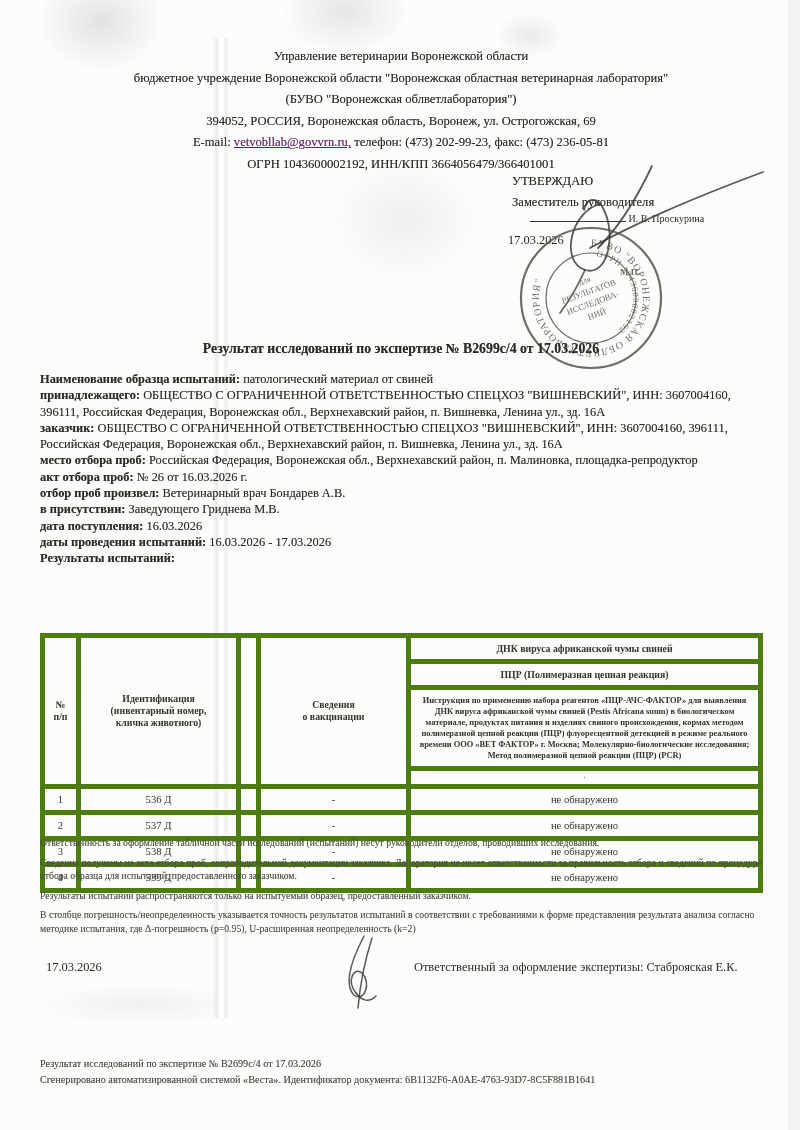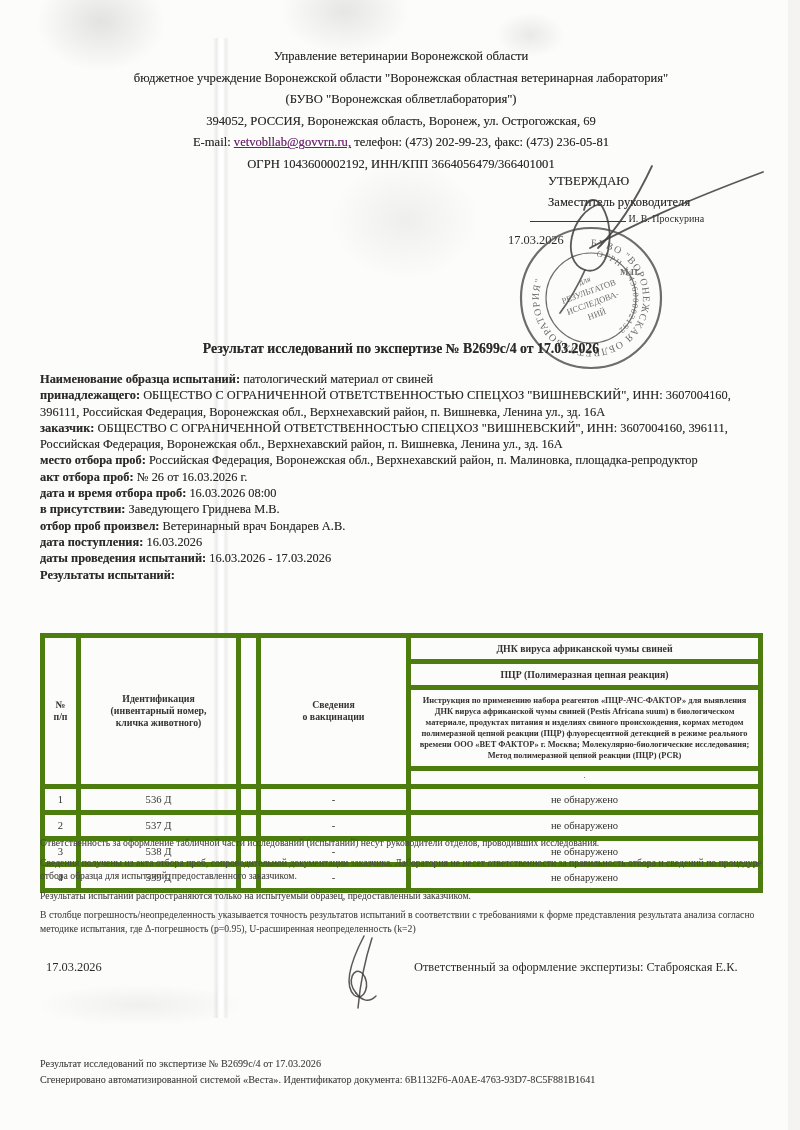--- a/index.html
+++ b/index.html
@@ -20,21 +20,20 @@
   }
   .hdr{
     position:absolute;left:38px;top:46px;width:726px;
     text-align:center;font-size:12.6px;line-height:21.6px;
     text-shadow:0 0 .35px rgba(70,70,70,.55);
   }
   .email{color:#701a75;text-decoration:underline;}
   .approve{
     position:absolute;left:512px;top:171px;font-size:12.6px;line-height:21px;
     text-shadow:0 0 .35px rgba(70,70,70,.5);
-    margin-left:36px;
   }
   .sig-line{
     position:absolute;left:512px;top:213px;width:210px;font-size:10px;text-align:center;
   }
   .sig-rule{display:inline-block;width:96px;border-bottom:1.3px solid #3c3a38;vertical-align:baseline;}
   .approve-date{position:absolute;left:508px;top:233px;font-size:12.4px;}
   .doc-title{
     position:absolute;left:38px;top:341px;width:726px;text-align:center;
     font-weight:bold;font-size:13.8px;text-shadow:0 0 .4px rgba(60,60,60,.6);
   }
@@ -144,23 +143,22 @@
   </svg>
 
   <div class="doc-title">Результат исследований по экспертизе № В2699с/4 от 17.03.2026</div>
 
   <div class="details">
     <p><b>Наименование образца испытаний:</b> <span>патологический материал от свиней</span></p>
     <p><b>принадлежащего:</b> <span>ОБЩЕСТВО С ОГРАНИЧЕННОЙ ОТВЕТСТВЕННОСТЬЮ СПЕЦХОЗ "ВИШНЕВСКИЙ", ИНН: 3607004160, 396111, Российская Федерация, Воронежская обл., Верхнехавский район, п. Вишневка, Ленина ул., зд. 16А</span></p>
     <p><b>заказчик:</b> <span>ОБЩЕСТВО С ОГРАНИЧЕННОЙ ОТВЕТСТВЕННОСТЬЮ СПЕЦХОЗ "ВИШНЕВСКИЙ", ИНН: 3607004160, 396111, Российская Федерация, Воронежская обл., Верхнехавский район, п. Вишневка, Ленина ул., зд. 16А</span></p>
     <p><b>место отбора проб:</b> <span>Российская Федерация, Воронежская обл., Верхнехавский район, п. Малиновка, площадка-репродуктор</span></p>
     <p><b>акт отбора проб:</b> <span>№ 26 от 16.03.2026 г.</span></p>
-    <p><b>дата и время отбора проб:</b> <span>16.03.2026 08:00</span></p>
+    <p><b>отбор проб произвел:</b> <span>Ветеринарный врач Бондарев А.В.</span></p>
     <p><b>в присутствии:</b> <span>Заведующего Гриднева М.В.</span></p>
-    <p><b>отбор проб произвел:</b> <span>Ветеринарный врач Бондарев А.В.</span></p>
     <p><b>дата поступления:</b> <span>16.03.2026</span></p>
     <p><b>даты проведения испытаний:</b> <span>16.03.2026 - 17.03.2026</span></p>
     <p><b>Результаты испытаний:</b> <span></span></p>
   </div>
 
   <table class="res">
     <colgroup>
       <col style="width:36px">
         <col style="width:160px">
         <col style="width:20px">

